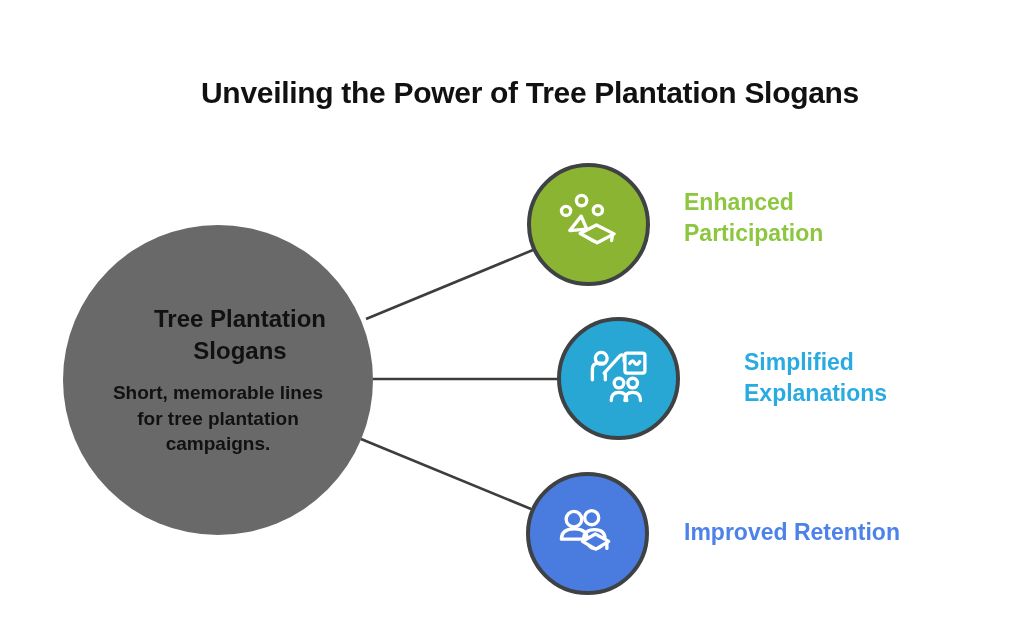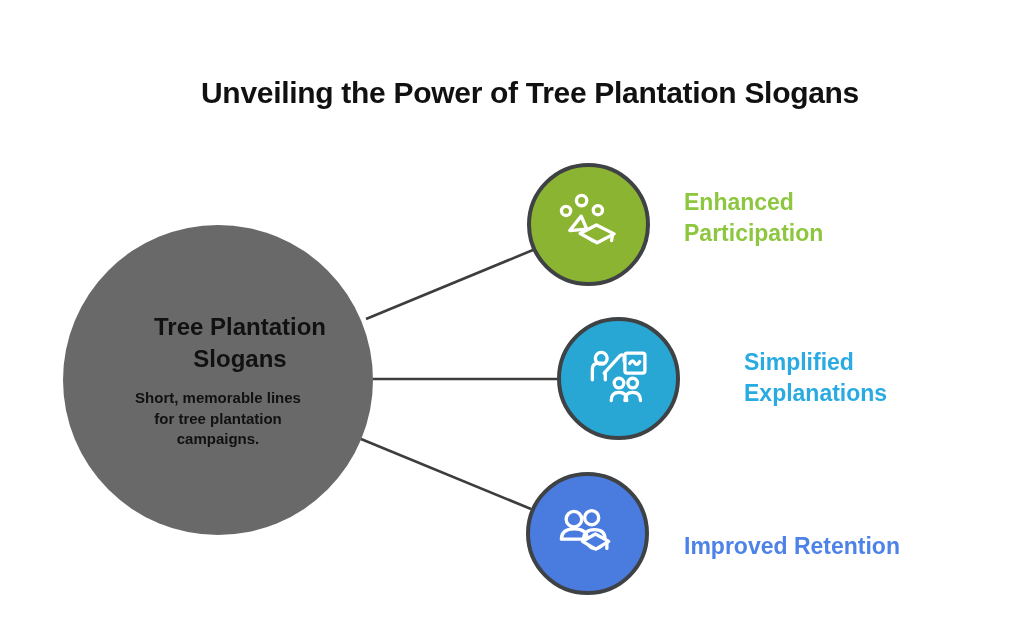--- a/index.html
+++ b/index.html
@@ -19,21 +19,21 @@
     position:absolute;left:63px;top:225px;width:310px;height:310px;
     border-radius:50%;background:var(--hub-fill,#696969);
     display:flex;flex-direction:column;align-items:center;justify-content:center;
     text-align:center;box-sizing:border-box;padding:0 26px;
   }
   .multiline{white-space:pre-line;}
   .hub-title{
     font-size:24px;font-weight:700;line-height:1.32;color:var(--hub-text,#111);margin-left:44px;
   }
   .hub-desc{
-    margin-top:14px;font-size:15px;font-weight:700;line-height:1.35;
+    margin-top:14px;font-size:19px;font-weight:700;line-height:1.35;
     color:var(--hub-text,#111);
   }
   .node{
     position:absolute;width:123px;height:123px;border-radius:50%;
     box-sizing:border-box;border:4px solid var(--node-ring,#3f4245);
     display:flex;align-items:center;justify-content:center;
   }
   .node svg{width:74px;height:74px;}
   .node svg *{
     fill:none;stroke:var(--icon-stroke,#fff);stroke-width:4.5;
@@ -42,21 +42,21 @@
   .node-green{left:527px;top:163px;background:var(--green-fill,#8cb433);}
   .node-cyan {left:557px;top:317px;background:var(--cyan-fill,#29a7d4);}
   .node-blue {left:526px;top:472px;background:var(--blue-fill,#4a7ce0);}
   .node-green .cap-fill{fill:var(--green-fill,#8cb433);}
   .node-blue  .cap-fill{fill:var(--blue-fill,#4a7ce0);}
   .label{
     position:absolute;font-size:23px;font-weight:700;line-height:1.33;
   }
   .label-green{left:684px;top:187px;color:var(--green-text,#8dc63f);}
   .label-cyan {left:744px;top:347px;color:var(--cyan-text,#29abe2);}
-  .label-blue {left:684px;top:531px;color:var(--blue-text,#4d82e8);}
+  .label-blue {left:684px;top:517px;color:var(--blue-text,#4d82e8);}
 </style>
 </head>
 <body>
 
 <div class="canvas">
 
   <h1 class="title">Unveiling the Power of Tree Plantation Slogans</h1>
 
   <svg class="connectors" width="1024" height="627" viewBox="0 0 1024 627">
     <line x1="366" y1="319" x2="533" y2="250"></line>

